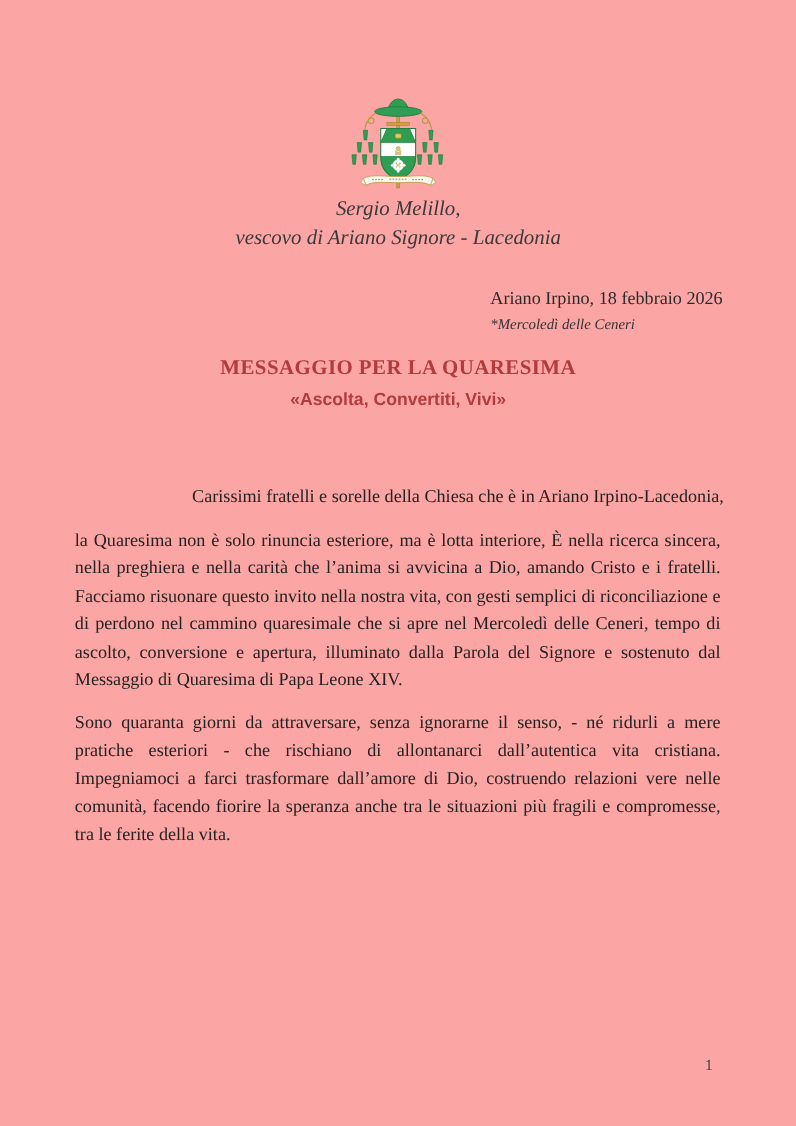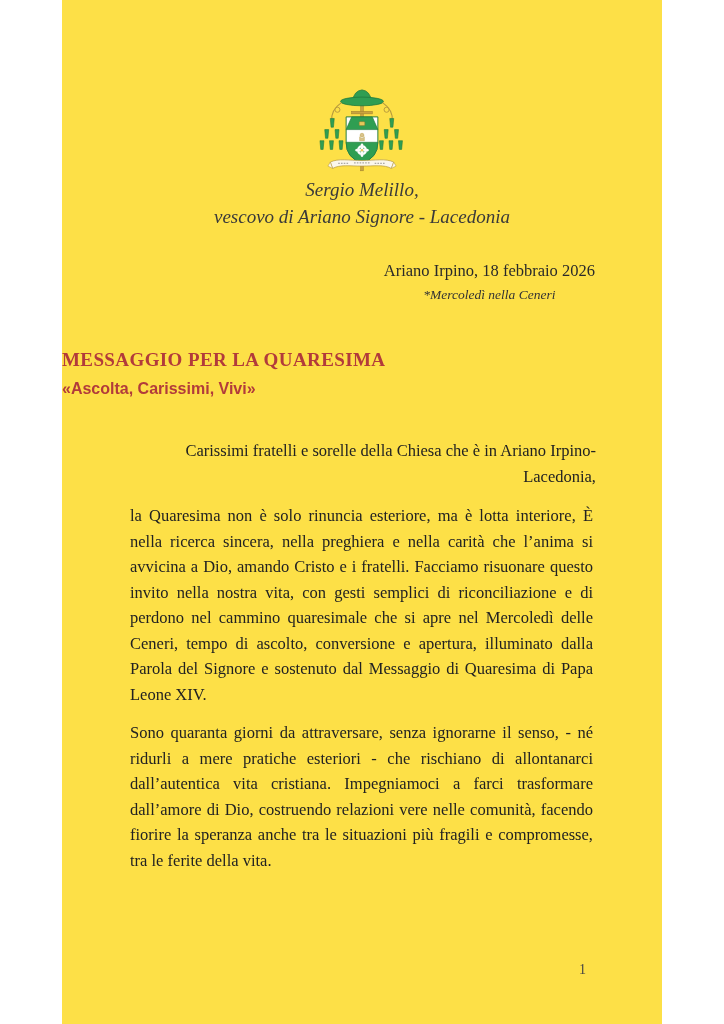--- a/index.html
+++ b/index.html
@@ -1,51 +1,52 @@
 <!DOCTYPE html>
 <html><head>
 <meta charset="utf-8">
 <style>
   html,body { margin:0; padding:0; background:#ffffff; }
   .page {
     position:relative;
-    width:600px; height:1024px;
+    width:724px; height:1024px;
     margin:0 auto;
-    background:#fde047;
+    background:#fca5a5;
     font-family:"Liberation Serif", serif;
     color:#1f1f1f;
     overflow:hidden;
     text-decoration:underline;
   }
   .crest {
     position:absolute; top:82px; left:50%;
     transform:translateX(-50%);
     width:96px; height:92px;
   }
   .author {
     position:absolute; top:176px; left:0; right:0;
     text-align:center;
     font-style:italic;
     font-size:19px; line-height:27px;
     color:#3a3a3a;
   }
   .dateline {
     position:absolute; top:261px; right:67px;
-    text-align:center;
+    text-align:left;
     font-size:16.5px; line-height:20px;
     color:#2a2a2a;
   }
   .dateline .note {
     font-style:italic;
     font-size:13.5px;
     margin-top:4px;
     color:#333;
   }
   .heading {
-    position:absolute; top:349px; left:0; right:0;
+    position:absolute; top:324px; left:0; right:0;
+    text-align:center;
     color:#b23b3b;
   }
   .heading .title {
     font-weight:bold;
     font-size:19px;
     letter-spacing:0.4px;
   }
   .heading .subtitle {
     font-weight:bold;
     font-size:16px;
@@ -134,26 +135,26 @@
     </svg>
   </div>
 
   <div class="author">
     <div>Sergio Melillo,</div>
     <div>vescovo di Ariano Signore - Lacedonia</div>
   </div>
 
   <div class="dateline">
     <div>Ariano Irpino, 18 febbraio 2026</div>
-    <div class="note">*Mercoledì nella Ceneri</div>
+    <div class="note">*Mercoledì delle Ceneri</div>
   </div>
 
   <div class="heading">
     <div class="title">MESSAGGIO PER LA QUARESIMA</div>
-    <div class="subtitle">«Ascolta, Carissimi, Vivi»</div>
+    <div class="subtitle">«Ascolta, Convertiti, Vivi»</div>
   </div>
 
   <div class="body-text">
     <p class="salutation">Carissimi fratelli e sorelle della Chiesa che è in Ariano Irpino-Lacedonia,</p>
     <p class="para">la Quaresima non è solo rinuncia esteriore, ma è lotta interiore, È nella ricerca sincera, nella preghiera e nella carità che l’anima si avvicina a Dio, amando Cristo e i fratelli. Facciamo risuonare questo invito nella nostra vita, con gesti semplici di riconciliazione e di perdono nel cammino quaresimale che si apre nel Mercoledì delle Ceneri, tempo di ascolto, conversione e apertura, illuminato dalla Parola del Signore e sostenuto dal Messaggio di Quaresima di Papa Leone XIV.</p>
     <p class="para">Sono quaranta giorni da attraversare, senza ignorarne il senso, - né ridurli a mere pratiche esteriori - che rischiano di allontanarci dall’autentica vita cristiana. Impegniamoci a farci trasformare dall’amore di Dio, costruendo relazioni vere nelle comunità, facendo fiorire la speranza anche tra le situazioni più fragili e compromesse, tra le ferite della vita.</p>
   </div>
 
   <div class="page-number">1</div>
 

